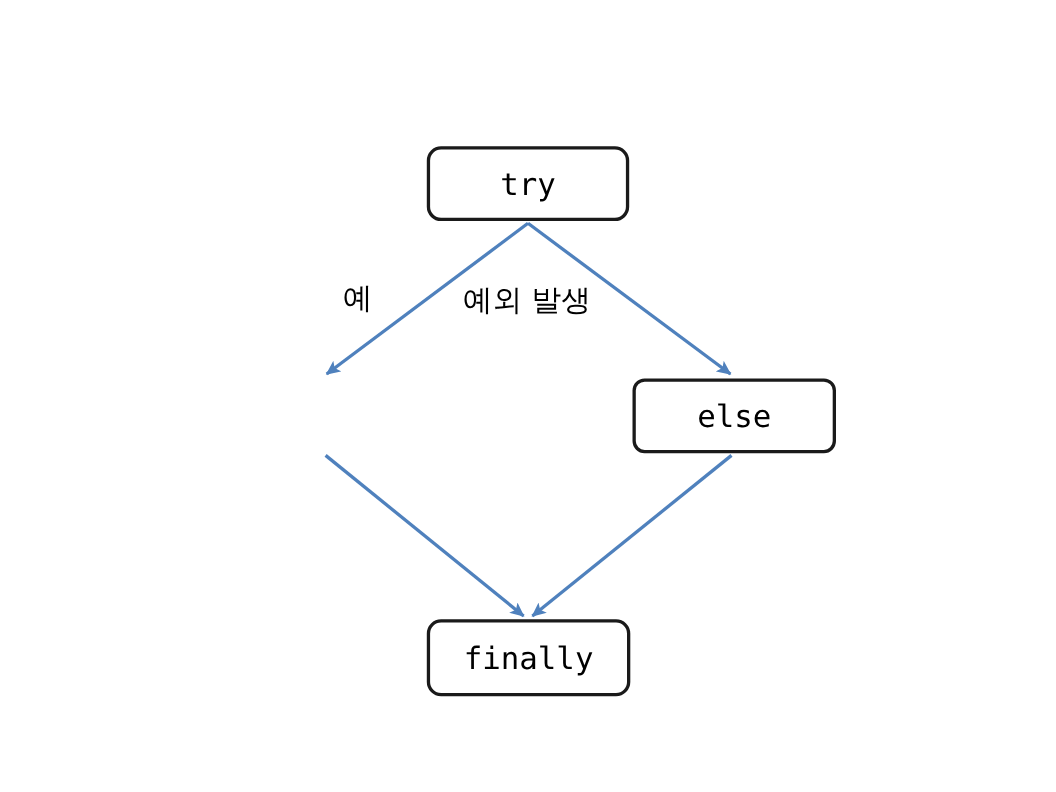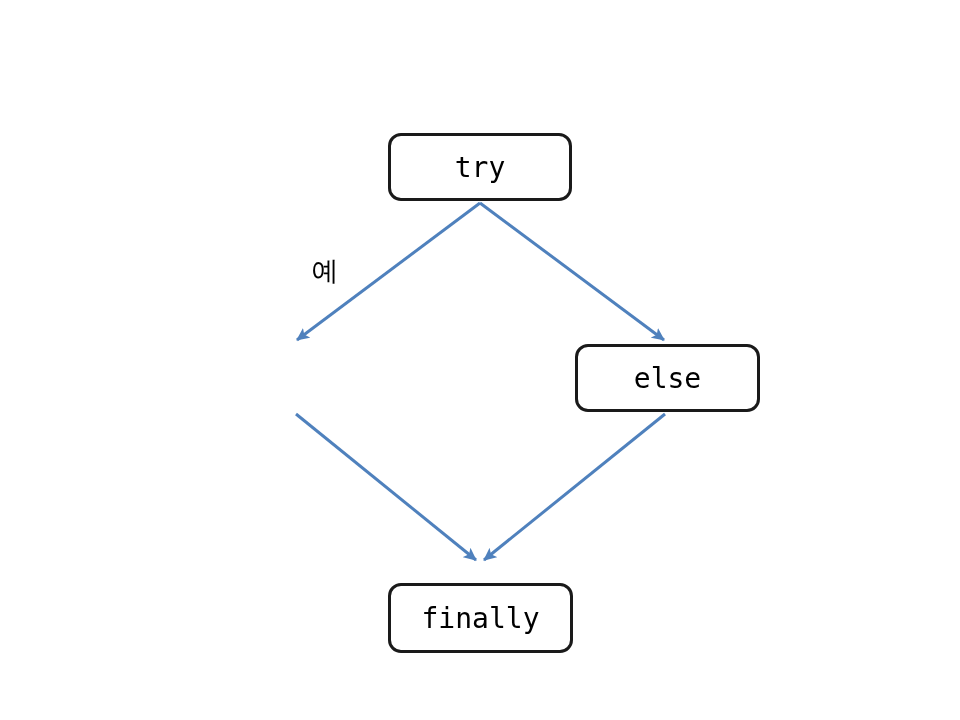--- a/index.html
+++ b/index.html
@@ -39,22 +39,22 @@
     border-radius: 13px;
     display: flex;
     align-items: center;
     justify-content: center;
     font-family: "DejaVu Sans Mono", "Liberation Mono", monospace;
     font-size: 28px;
     color: var(--text, #000000);
   }
   .node-try     { left: 388px; top: 133px; width: 184px; height: 68px; }
   .node-except  { left: 200px; top: 344px; width: 186px; height: 68px; }
-  .node-else    { left: 575px; top: 344px; width: 185px; height: 68px; }
-  .node-finally { left: 388px; top: 583px; width: 185px; height: 70px; }
+  .node-else    { left: 575px; top: 344px; width: 185px; height: 68px; border-radius: 11px; }
+  .node-finally { left: 388px; top: 563px; width: 185px; height: 70px; }
   .edge-label {
     position: absolute;
     transform: translate(-50%, -50%);
     font-size: 27px;
     color: var(--text, #000000);
     white-space: nowrap;
     font-family: "DejaVu Sans", "Liberation Sans", sans-serif;
   }
   .label-yes       { left: 325px; top: 271px; }
   .label-condition { left: 479px; top: 273px; }
@@ -85,15 +85,16 @@
   <div class="node node-else">
     <span>else</span>
   </div>
 
   <div class="node node-finally">
     <span>finally</span>
   </div>
 
   <div class="edge-label label-yes">예</div>
 
+  <div class="edge-label label-condition">예외 발생</div>
 
 
 </div>
 
 </body></html>

